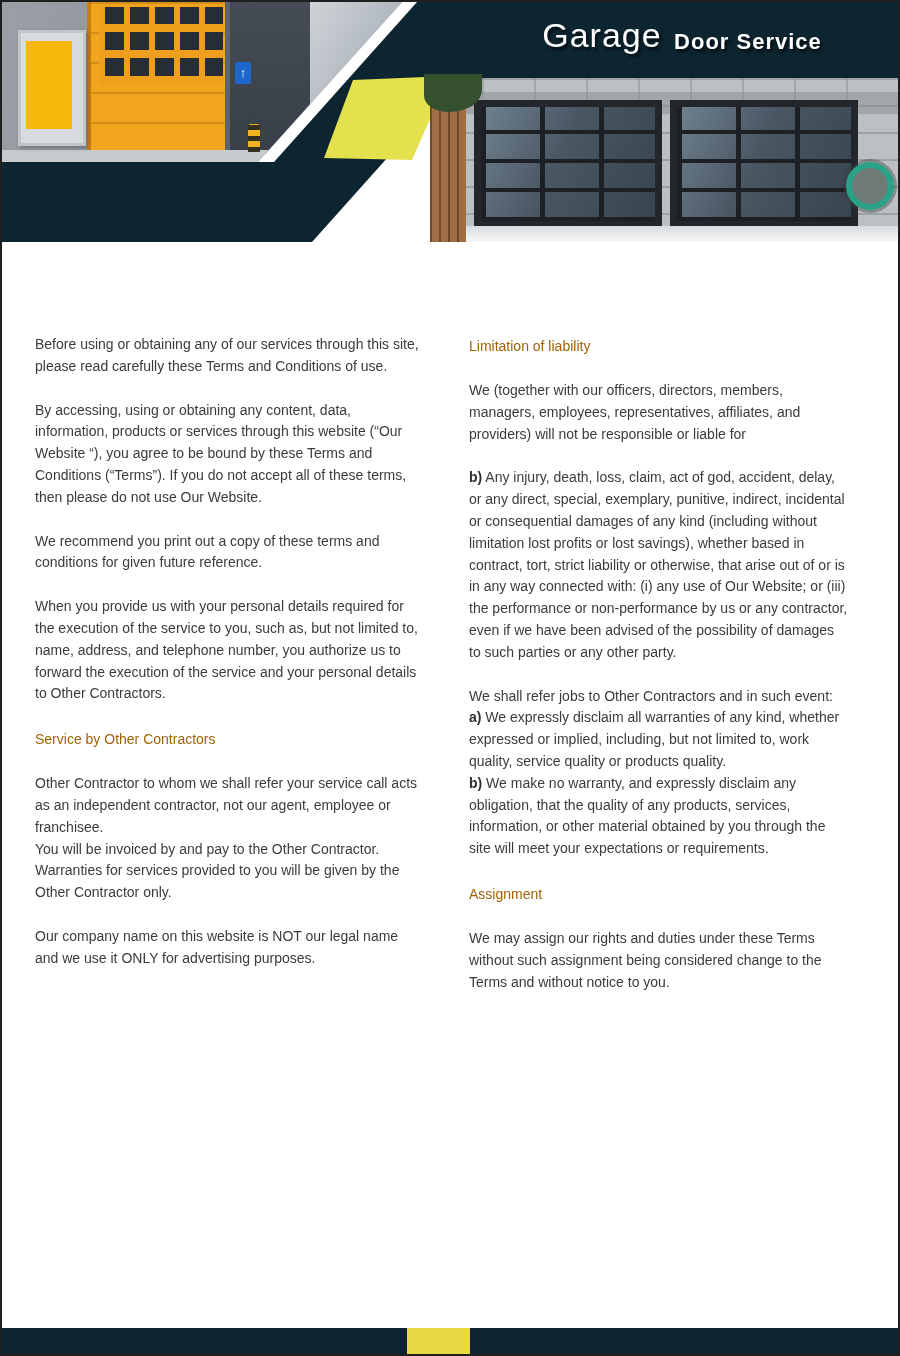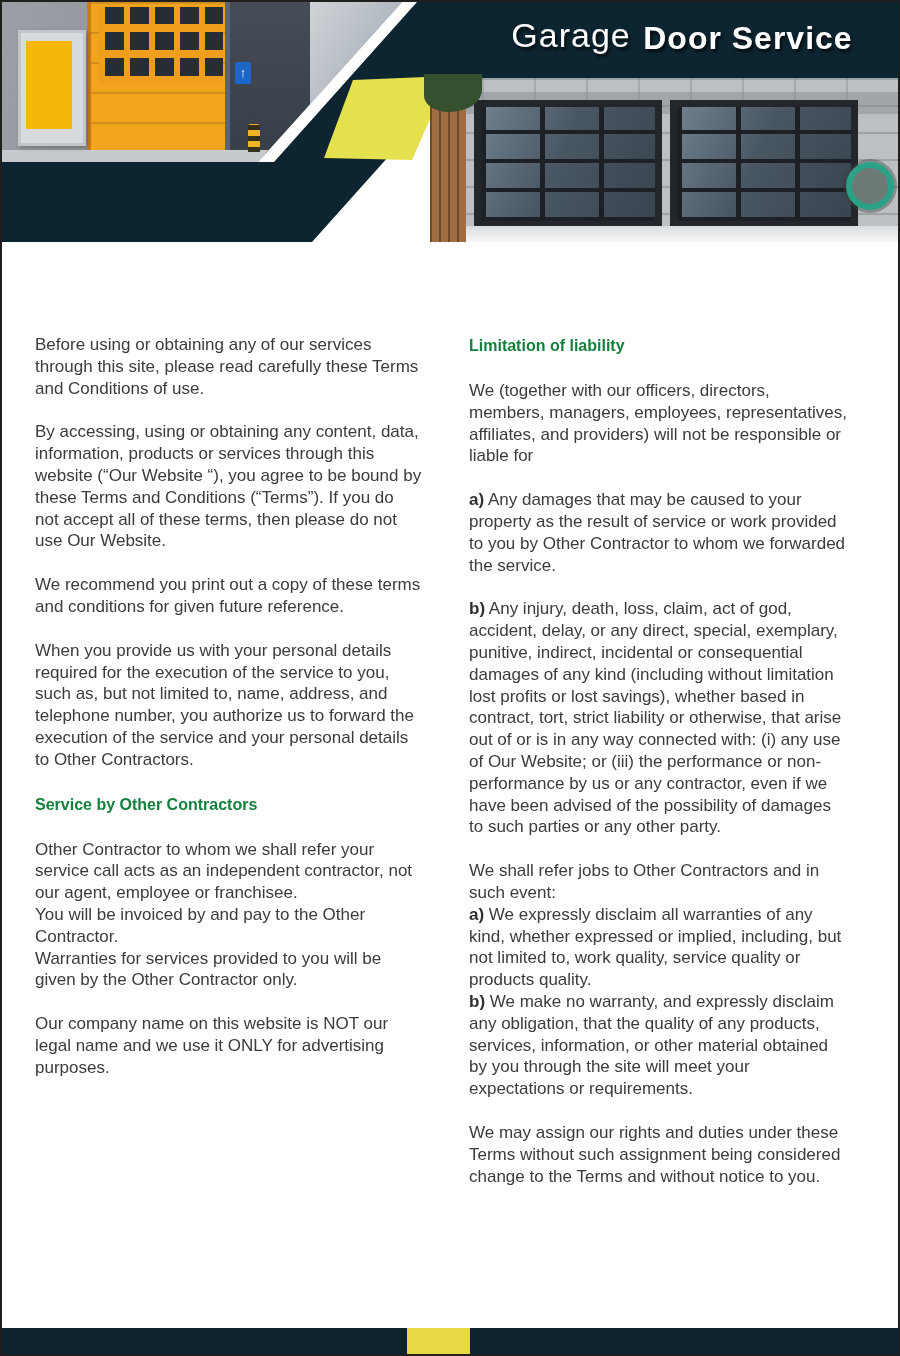--- a/index.html
+++ b/index.html
@@ -86,21 +86,21 @@
   .pr-hose{position:absolute;left:416px;top:84px;width:36px;height:36px;border-radius:50%;
     border:6px solid #2aa287;background:#6d7a76;box-shadow:0 0 0 3px rgba(60,60,60,.4);}
   .pr-driveway{position:absolute;left:36px;bottom:0;width:436px;height:16px;
     background:linear-gradient(180deg,#d9dcde 0%,#f6f7f8 100%);}
 
   
   .brand{position:absolute;left:470px;top:14px;width:420px;z-index:5;text-align:center;
     color:#fff;white-space:nowrap;}
   .brand .w1{font-size:34px;font-weight:normal;letter-spacing:1px;
     text-shadow:2px 3px 3px rgba(0,0,0,.65);}
-  .brand .w2{font-size:32px;font-weight:bold;letter-spacing:1px;margin-left:8px;
+  .brand .w2{font-size:22px;font-weight:bold;letter-spacing:1px;margin-left:8px;
     display:inline-block;transform:translateY(2px);
     text-shadow:2px 3px 3px rgba(0,0,0,.65);}
 
   
   .terms-heading{
     margin:26px 0 0 0;text-align:center;
     font-size:32px;font-weight:800;letter-spacing:1px;
     color:#ffffff;
     -webkit-text-stroke:2.4px #2a4a68;
     text-shadow:3px 4px 2px rgba(36,62,96,.5);
@@ -108,26 +108,26 @@
 
   
   .content{
     position:absolute;left:0;top:302px;width:100%;
     box-sizing:border-box;
     padding:30px 50px 0 33px;
     display:grid;grid-template-columns:387px 1fr;column-gap:47px;
   }
   .body-para{
     margin:0 0 22px 0;
-    font-size:17px;line-height:21.8px;color:#3b3b3b;
+    font-size:14px;line-height:21.8px;color:#3b3b3b;
   }
   .body-para b{color:#2f2f2f;}
   .sec-heading{
     margin:14px 0 22px 0;
-    font-size:16px;line-height:24px;font-weight:bold;color:#15803d;
+    font-size:14px;line-height:24px;font-weight:normal;color:#a16207;
   }
   .col > :first-child{margin-top:0;}
 
   
   .footer-bar{position:absolute;left:0;bottom:0;width:100%;height:26px;background:#0d2330;}
   .footer-accent{position:absolute;left:405px;bottom:0;width:63px;height:26px;background:#e8d944;}
 </style>
 </head>
 <body>
 
@@ -180,23 +180,23 @@
         <p class="body-para"><span>By accessing, using or obtaining any content, data, information, products or services through this website (“Our Website “), you agree to be bound by these Terms and Conditions (“Terms”). If you do not accept all of these terms, then please do not use Our Website.</span></p>
         <p class="body-para"><span>We recommend you print out a copy of these terms and conditions for given future reference.</span></p>
         <p class="body-para"><span>When you provide us with your personal details required for the execution of the service to you, such as, but not limited to, name, address, and telephone number, you authorize us to forward the execution of the service and your personal details to Other Contractors.</span></p>
         <h3 class="sec-heading"><span>Service by Other Contractors</span></h3>
         <p class="body-para"><span>Other Contractor to whom we shall refer your service call acts as an independent contractor, not our agent, employee or franchisee.<br>You will be invoiced by and pay to the Other Contractor.<br>Warranties for services provided to you will be given by the Other Contractor only.</span></p>
         <p class="body-para"><span>Our company name on this website is NOT our legal name and we use it ONLY for advertising purposes.</span></p>
       </div>
     <div class="col" id="right-col">
         <h3 class="sec-heading"><span>Limitation of liability</span></h3>
         <p class="body-para"><span>We (together with our officers, directors, members, managers, employees, representatives, affiliates, and providers) will not be responsible or liable for</span></p>
-        <p class="body-para"><b>a)</b><span> Any damages that may be caused to your property as the result of service or work provided to you by Other Contractor to whom we forwarded the service.</span></p>
         <p class="body-para"><b>b)</b><span> Any injury, death, loss, claim, act of god, accident, delay, or any direct, special, exemplary, punitive, indirect, incidental or consequential damages of any kind (including without limitation lost profits or lost savings), whether based in contract, tort, strict liability or otherwise, that arise out of or is in any way connected with: (i) any use of Our Website; or (iii) the performance or non-performance by us or any contractor, even if we have been advised of the possibility of damages to such parties or any other party.</span></p>
         <p class="body-para"><span>We shall refer jobs to Other Contractors and in such event:<br></span><b>a)</b><span> We expressly disclaim all warranties of any kind, whether expressed or implied, including, but not limited to, work quality, service quality or products quality.<br></span><b>b)</b><span> We make no warranty, and expressly disclaim any obligation, that the quality of any products, services, information, or other material obtained by you through the site will meet your expectations or requirements.</span></p>
+        <h3 class="sec-heading"><span>Assignment</span></h3>
         <p class="body-para"><span>We may assign our rights and duties under these Terms without such assignment being considered change to the Terms and without notice to you.</span></p>
       </div>
   </div>
 
   <div class="footer-bar"></div>
   <div class="footer-accent"></div>
 
 </div>
 
 </body></html>

